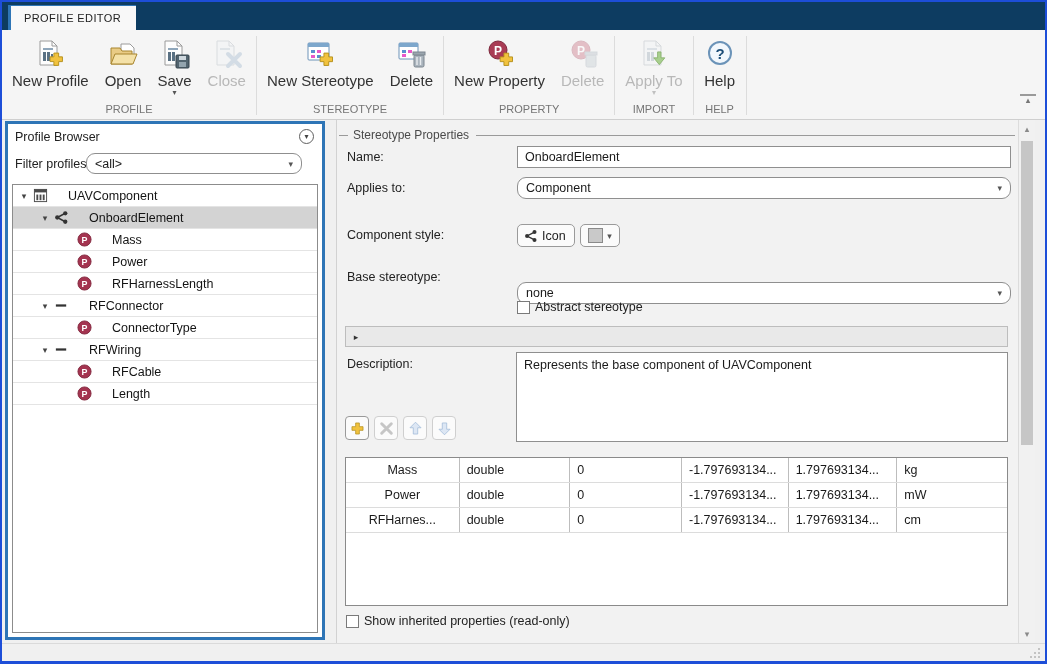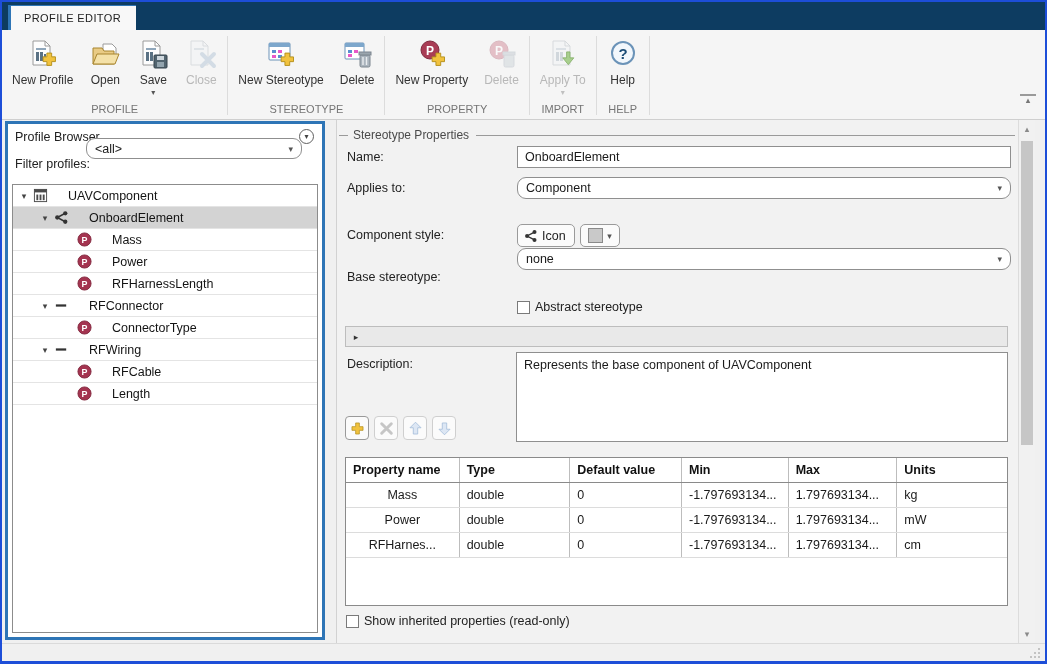--- a/index.html
+++ b/index.html
@@ -14,42 +14,42 @@
          font-size:11px; letter-spacing:.4px; color:#222; }
 
   
   .toolbar { position:absolute; left:0; top:28px; width:100%; height:90px; background:#f5f5f5;
              border-bottom:1px solid #cfcfcf; display:flex; align-items:stretch; padding-left:2px; }
   .tgroup { display:flex; flex-direction:column; }
   .gbtns { display:flex; flex:1; align-items:flex-start; padding-top:5px; }
   .gname { text-align:center; font-size:11px; color:#757575; padding-bottom:4px; white-space:nowrap; }
   .tbtn { display:flex; flex-direction:column; align-items:center; padding:0 8px; cursor:default; }
   .bicon { height:38px; display:flex; align-items:center; justify-content:center; }
-  .blabel { font-size:12px; color:#333; white-space:nowrap; line-height:15px; }
+  .blabel { font-size:15px; color:#333; white-space:nowrap; line-height:15px; }
   .bcaret { font-size:8px; color:#555; height:10px; line-height:9px; }
   .tbtn.disabled .blabel { color:#b8b8b8; }
   .tbtn.disabled .bcaret { color:#c0c0c0; }
   .gsep { width:1px; background:#dcdcdc; margin:6px 2px 4px 2px; }
   .collapse-btn { position:absolute; left:1018px; top:92px; width:16px; text-align:center; cursor:default; }
   .collapse-btn .bar { border-top:2px solid #9a9a9a; margin-bottom:0px; }
   .collapse-btn .chev { font-size:9px; color:#777; line-height:9px; }
 
   
   .main { position:absolute; left:0; top:118px; width:100%; height:523px; background:#f0f0f0;padding-left:48px; }
 
   
   .left-panel { position:absolute; left:3px; top:1px; width:320px; height:519px; border:3px solid #2e75b6; background:#fff; }
   .pb-title { position:absolute; left:7px; top:6px; font-size:12.5px; color:#222; }
   .pb-menu { position:absolute; right:8px; top:5px; width:15px; height:15px; border:1.4px solid #5f5f5f;
              border-radius:50%; display:flex; align-items:center; justify-content:center; font-size:8px; color:#444; }
   .pb-filter-label { position:absolute; left:7px; top:33px; font-size:12.5px; color:#222; }
   .combo { background:#fff; border:1px solid #8f8f8f; border-radius:9px; font-size:12.5px; color:#1a1a1a;
            display:flex; align-items:center; padding:0 8px; position:relative; }
   .combo .caret { position:absolute; right:8px; font-size:9px; color:#555; }
-  .pb-filter-combo { position:absolute; left:78px; top:14px; width:216px; height:21px; }
+  .pb-filter-combo { position:absolute; left:78px; top:29px; width:216px; height:21px; }
   .pb-tree { position:absolute; left:4px; top:60px; width:306px; height:449px; border:1px solid #8c8c8c; background:#fff; overflow:hidden; }
   .trow { height:22px; display:flex; align-items:center; border-bottom:1px solid #e4e4e4; font-size:12.5px; color:#141414; background:#fff; }
   .trow.selected { background:#d3d3d3; }
   .tri { width:14px; text-align:center; font-size:9px; color:#444; flex:0 0 14px; }
   .nicon { width:19px; flex:0 0 19px; display:flex; align-items:center; justify-content:center; }
   .nlabel { margin-left:18px; white-space:nowrap; }
   .ind0 { padding-left:4px; } .ind1 { padding-left:25px; } .ind2 { padding-left:62px; }
 
   
   .right-panel { position:absolute; left:334px; top:0px; width:682px; height:523px; background:#f2f2f2; border-left:1px solid #d2d2d2; }
@@ -442,21 +442,21 @@
               <circle cx="12" cy="12.5" r="2.3" fill="#333"></circle>
         </svg>
         <span>Icon</span>
       </div>
       <div class="color-btn">
         <span class="swatch"></span>
         <span class="caret">▾</span>
       </div>
 
       <div class="flabel" style="top:150px;">Base stereotype:</div>
-      <div class="combo" style="position:absolute; left:180px; top:128px; width:494px; height:22px;">
+      <div class="combo" style="position:absolute; left:180px; top:162px; width:494px; height:22px;">
         <span>none</span>
         <span class="caret">▾</span>
       </div>
 
       <div class="cbrow" style="left:180px; top:180px;">
         <span class="cb"></span>
         <span>Abstract stereotype</span>
       </div>
 
       <div class="comp-bar">
@@ -485,28 +485,20 @@
           </svg>
         </span>
         <span class="sqbtn disabled">
           <svg width="17" height="17" viewBox="0 0 23 23">
             <path d="M11.5 20L4 12.5h4.5V4h6v8.5H19z" fill="#dde7f4" stroke="#9fb8d8"></path>
           </svg>
         </span>
       </div>
 
       <div class="ptable">
-        <div class="prow hdr">
-          <span class="pcell hdrc c0">Property name</span>
-          <span class="pcell hdrc c1">Type</span>
-          <span class="pcell hdrc c2">Default value</span>
-          <span class="pcell hdrc c3">Min</span>
-          <span class="pcell hdrc c4">Max</span>
-          <span class="pcell hdrc c5">Units</span>
-        </div>
         <div class="prow">
           <span class="pcell c0 center">Mass</span>
           <span class="pcell c1">double</span>
           <span class="pcell c2">0</span>
           <span class="pcell c3">-1.797693134...</span>
           <span class="pcell c4">1.797693134...</span>
           <span class="pcell c5">kg</span>
         </div>
         <div class="prow">
           <span class="pcell c0 center">Power</span>

